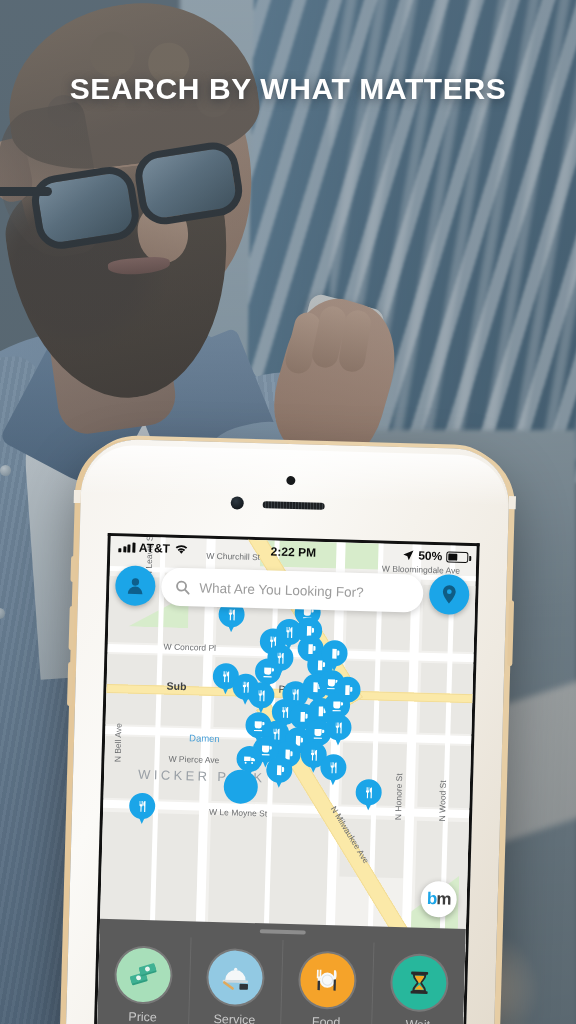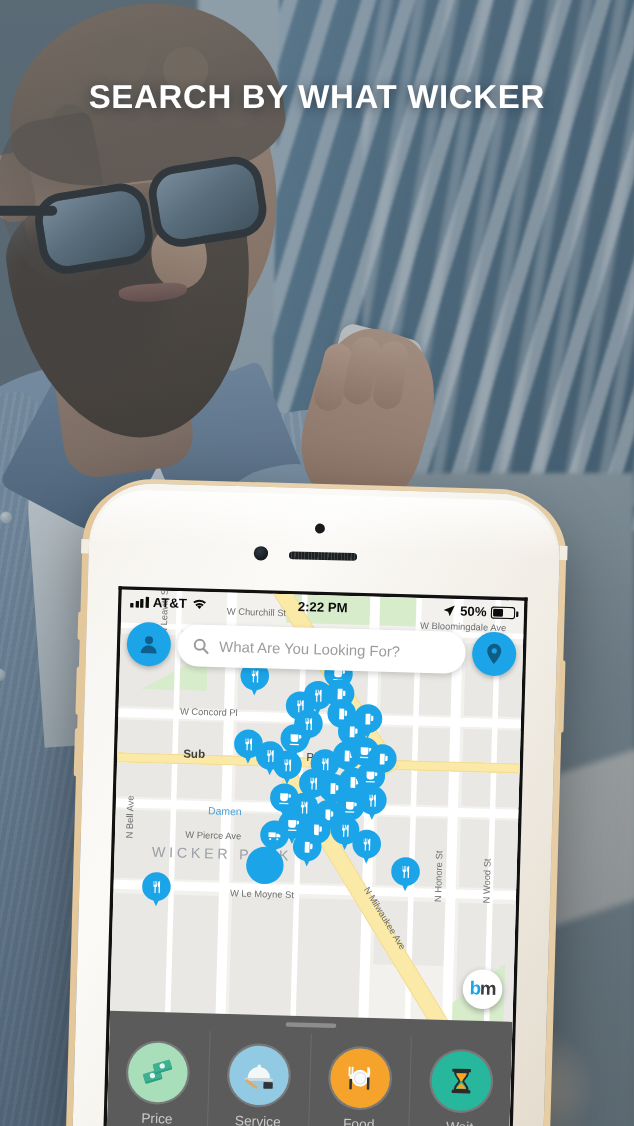--- a/index.html
+++ b/index.html
@@ -400,21 +400,21 @@
     <div class="armR"></div>
     <div class="smallphone"></div>
     <div class="hand"></div>
     <div class="fing f1"></div>
       <div class="fing f2"></div>
       <div class="fing f3"></div>
   </div>
   <div class="wash"></div>
 </div>
 
-<div class="headline">SEARCH BY WHAT WICKER</div>
+<div class="headline">SEARCH BY WHAT MATTERS</div>
 
 <div id="phone">
   <div class="body"></div>
   <div class="edgehl"></div>
   <div class="ant l"></div>
   <div class="ant r"></div>
   <div class="hw mute"></div>
   <div class="hw volup"></div>
   <div class="hw voldn"></div>
   <div class="hw power"></div>

